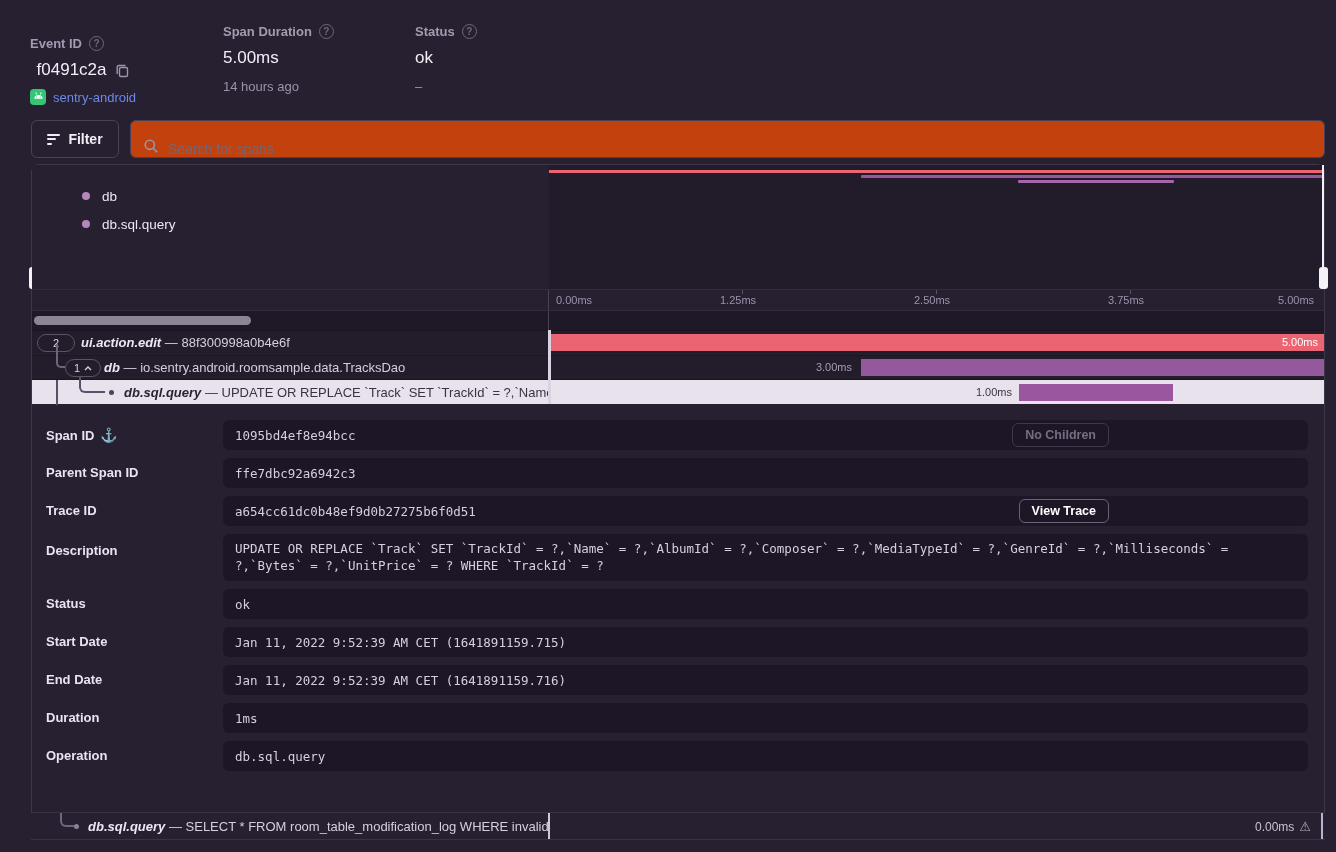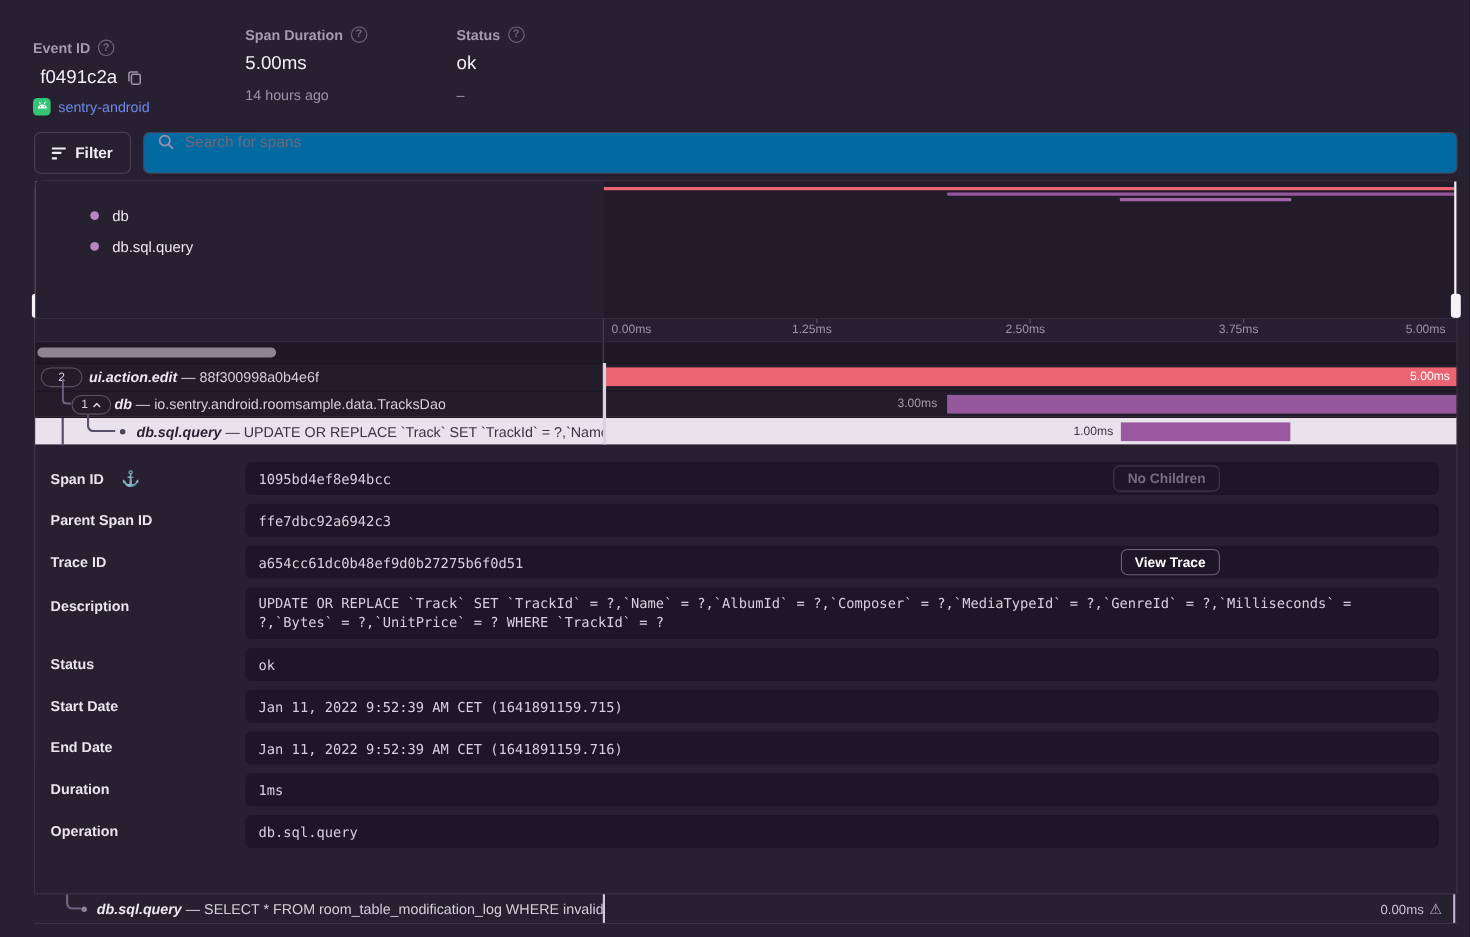--- a/index.html
+++ b/index.html
@@ -36,22 +36,22 @@
     display:flex; align-items:center; justify-content:center; gap:8px;
     color:#f2eef6; font-weight:bold; font-size:14px; cursor:pointer;
   }
   .filter-icon { display:inline-flex; flex-direction:column; gap:2.5px; align-items:flex-start; }
   .filter-icon i { display:block; height:2px; background:#f2eef6; border-radius:1px; }
   .filter-icon i:nth-child(1){ width:13px; }
   .filter-icon i:nth-child(2){ width:9px; }
   .filter-icon i:nth-child(3){ width:5px; }
   .search-box {
     left:130px; top:120px; width:1195px; height:38px;
-    border:1px solid #4a4254; border-radius:6px; background:#0369a1;
-    display:flex; align-items:flex-start; padding:0 12px; gap:9px;
+    border:1px solid #4a4254; border-radius:6px; background:#c2410c;
+    display:flex; align-items:flex-end; padding:0 12px; gap:9px;
   }
   .search-box input {
     flex:1; background:transparent; border:none; outline:none;
     color:#ece7f2; font-size:14px; font-family:"Liberation Sans",sans-serif;
   }
   .search-box input::placeholder { color:#6f6879; }
 
   
   .trace-panel {
     left:31px; top:164px; width:1294px; height:676px;
@@ -106,21 +106,21 @@
   .bar-label-in { position:absolute; top:5px; right:6px; color:#ffffff; font-size:11px; }
   .bar-label-out { position:absolute; top:5px; font-size:11px; color:#a79dae; text-align:right; }
   .tree-row.selected .bar-label-out { color:#3a3344; }
   .connector { position:absolute; border-color:#6e6680; }
   .tree-dot { position:absolute; width:5px; height:5px; border-radius:50%; background:#6e6680; }
   .tree-row.selected .tree-dot { background:#4a4458; }
 
   
   .detail-label {
     position:absolute; left:46px; font-weight:bold; font-size:13px; color:#e9e4ef;
-    display:flex; align-items:center; gap:16px;
+    display:flex; align-items:center; gap:6px;
   }
   .anchor-icon { color:#8d8596; font-size:14px; font-weight:normal; cursor:pointer; }
   .detail-box {
     position:absolute; left:223px; width:1085px; height:30px;
     background:#1d1626; border-radius:6px;
     font-family:"DejaVu Sans Mono", monospace; font-size:12.5px; color:#d6cfdf;
     display:flex; align-items:center; padding:0 12px;
   }
   .detail-box.multiline { height:47px; align-items:flex-start; padding-top:7px; line-height:16.5px; white-space:pre-wrap; }
   .box-btn {

